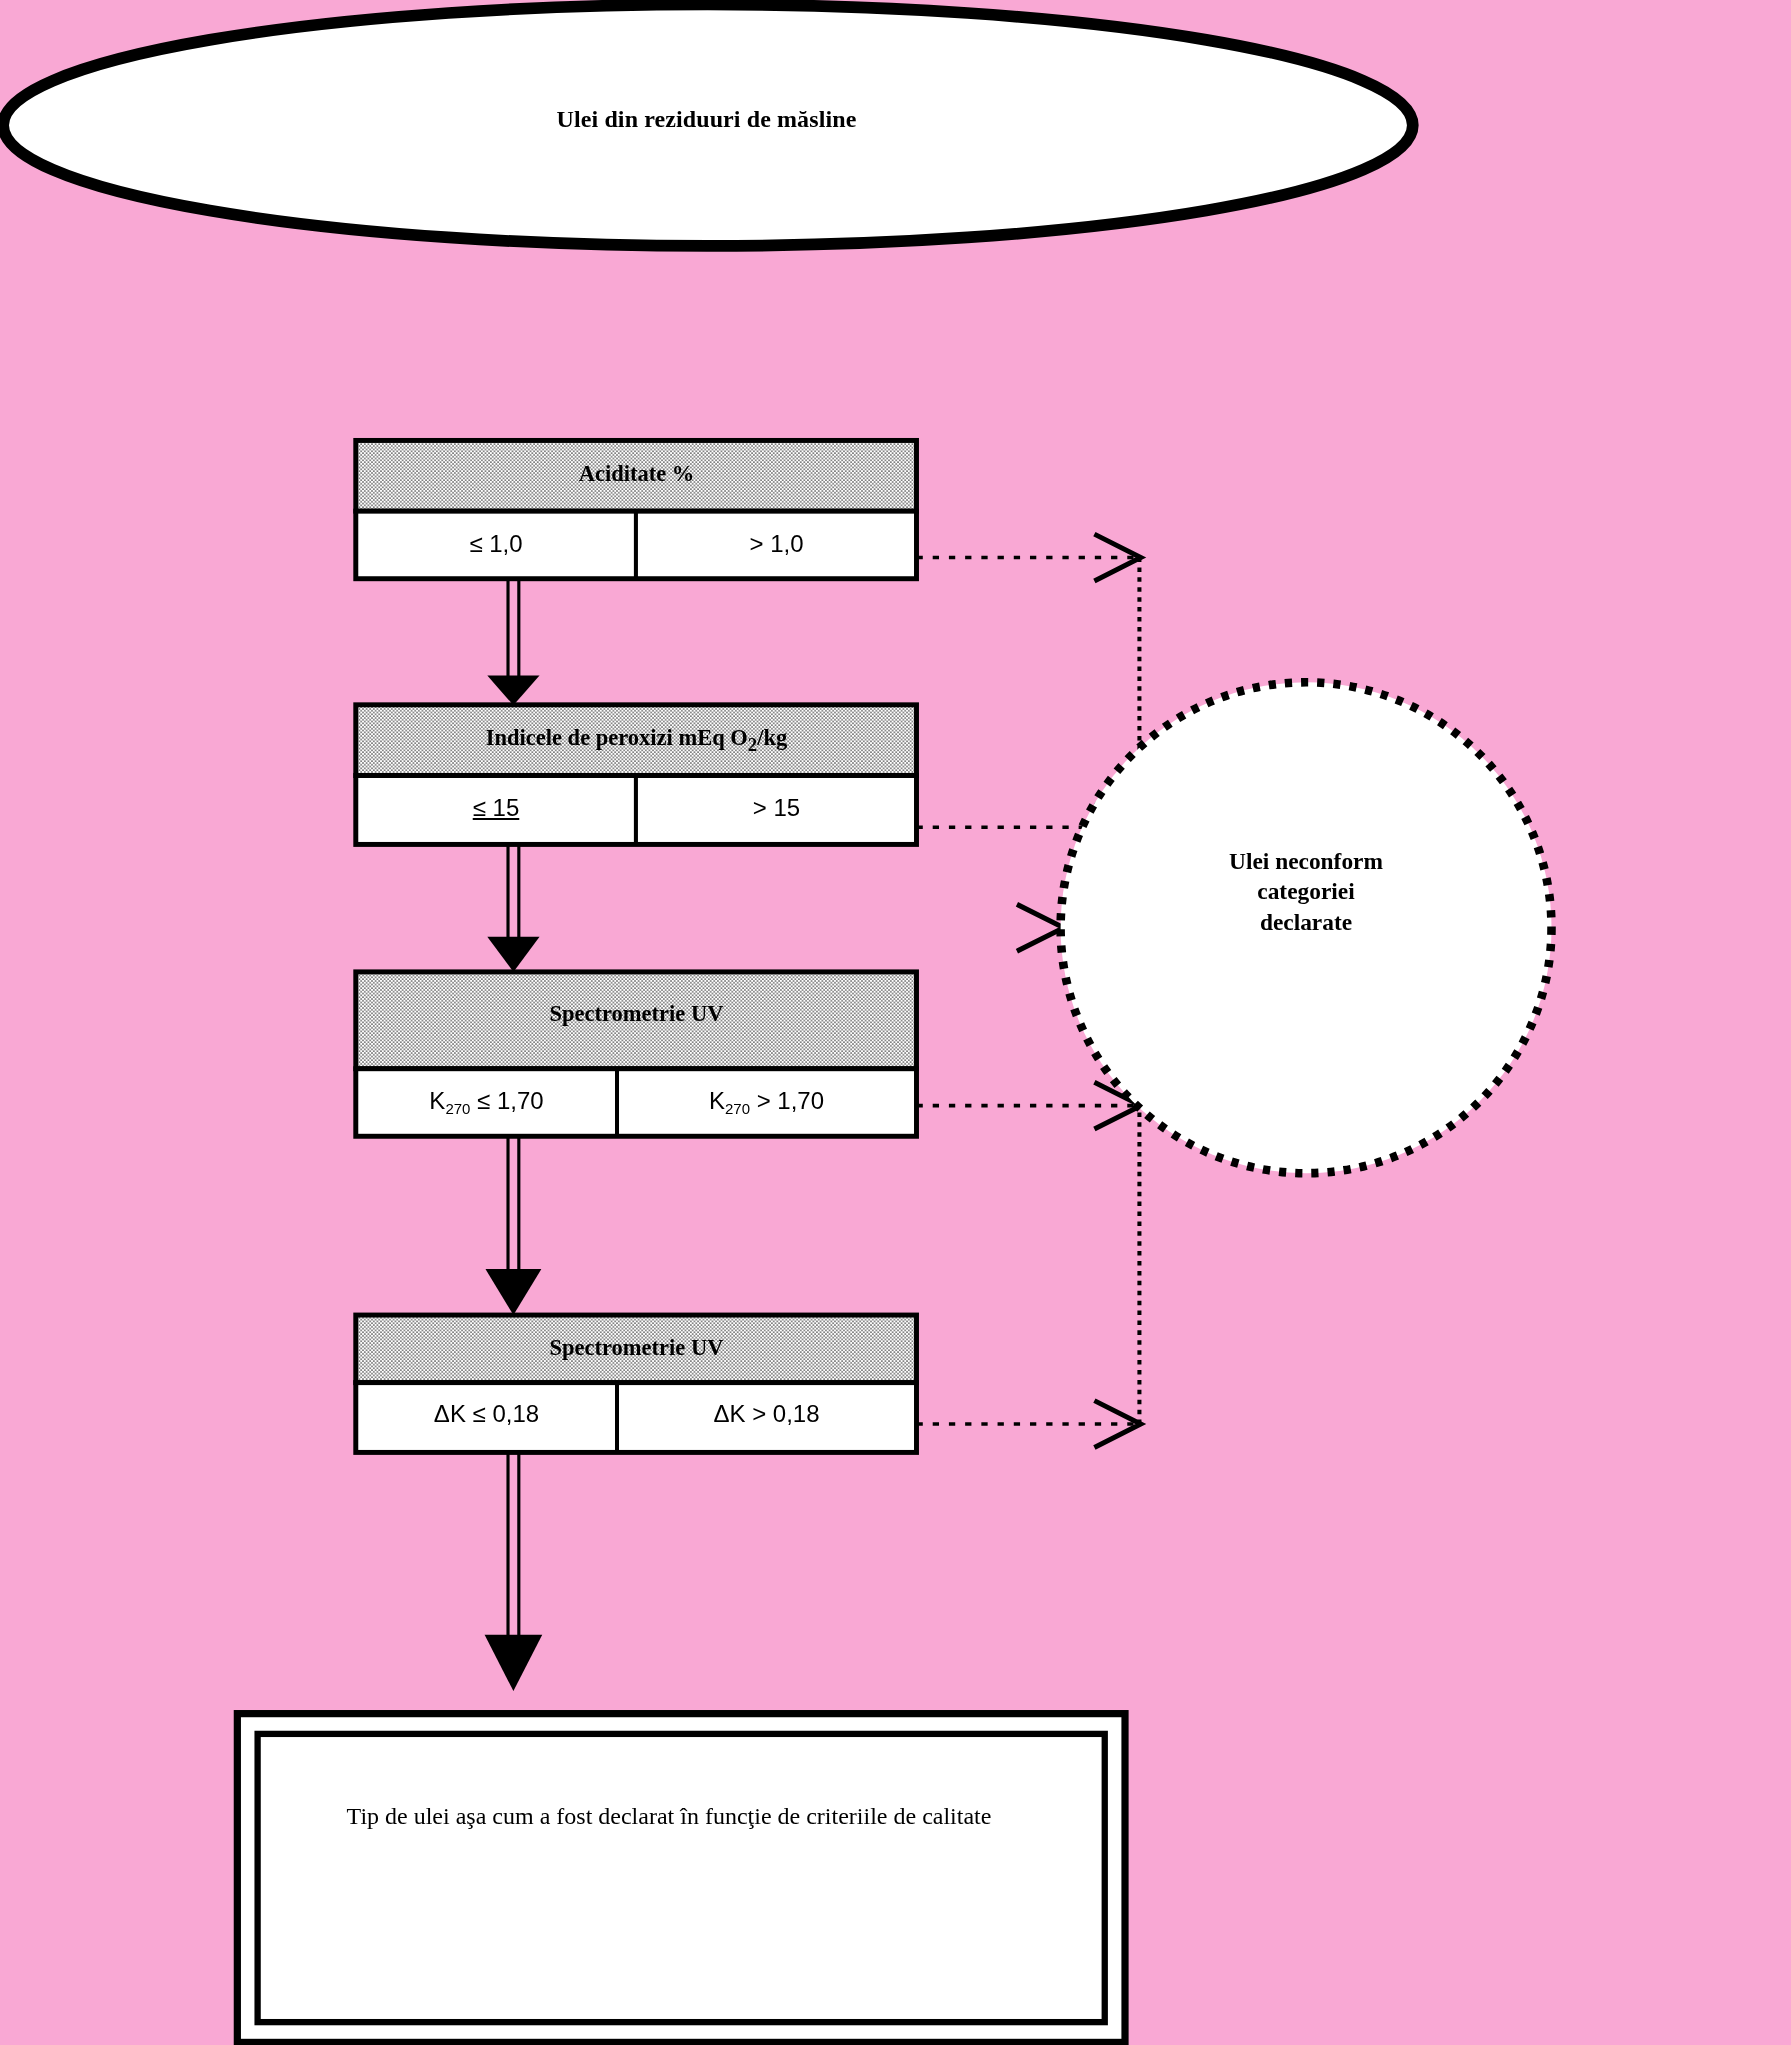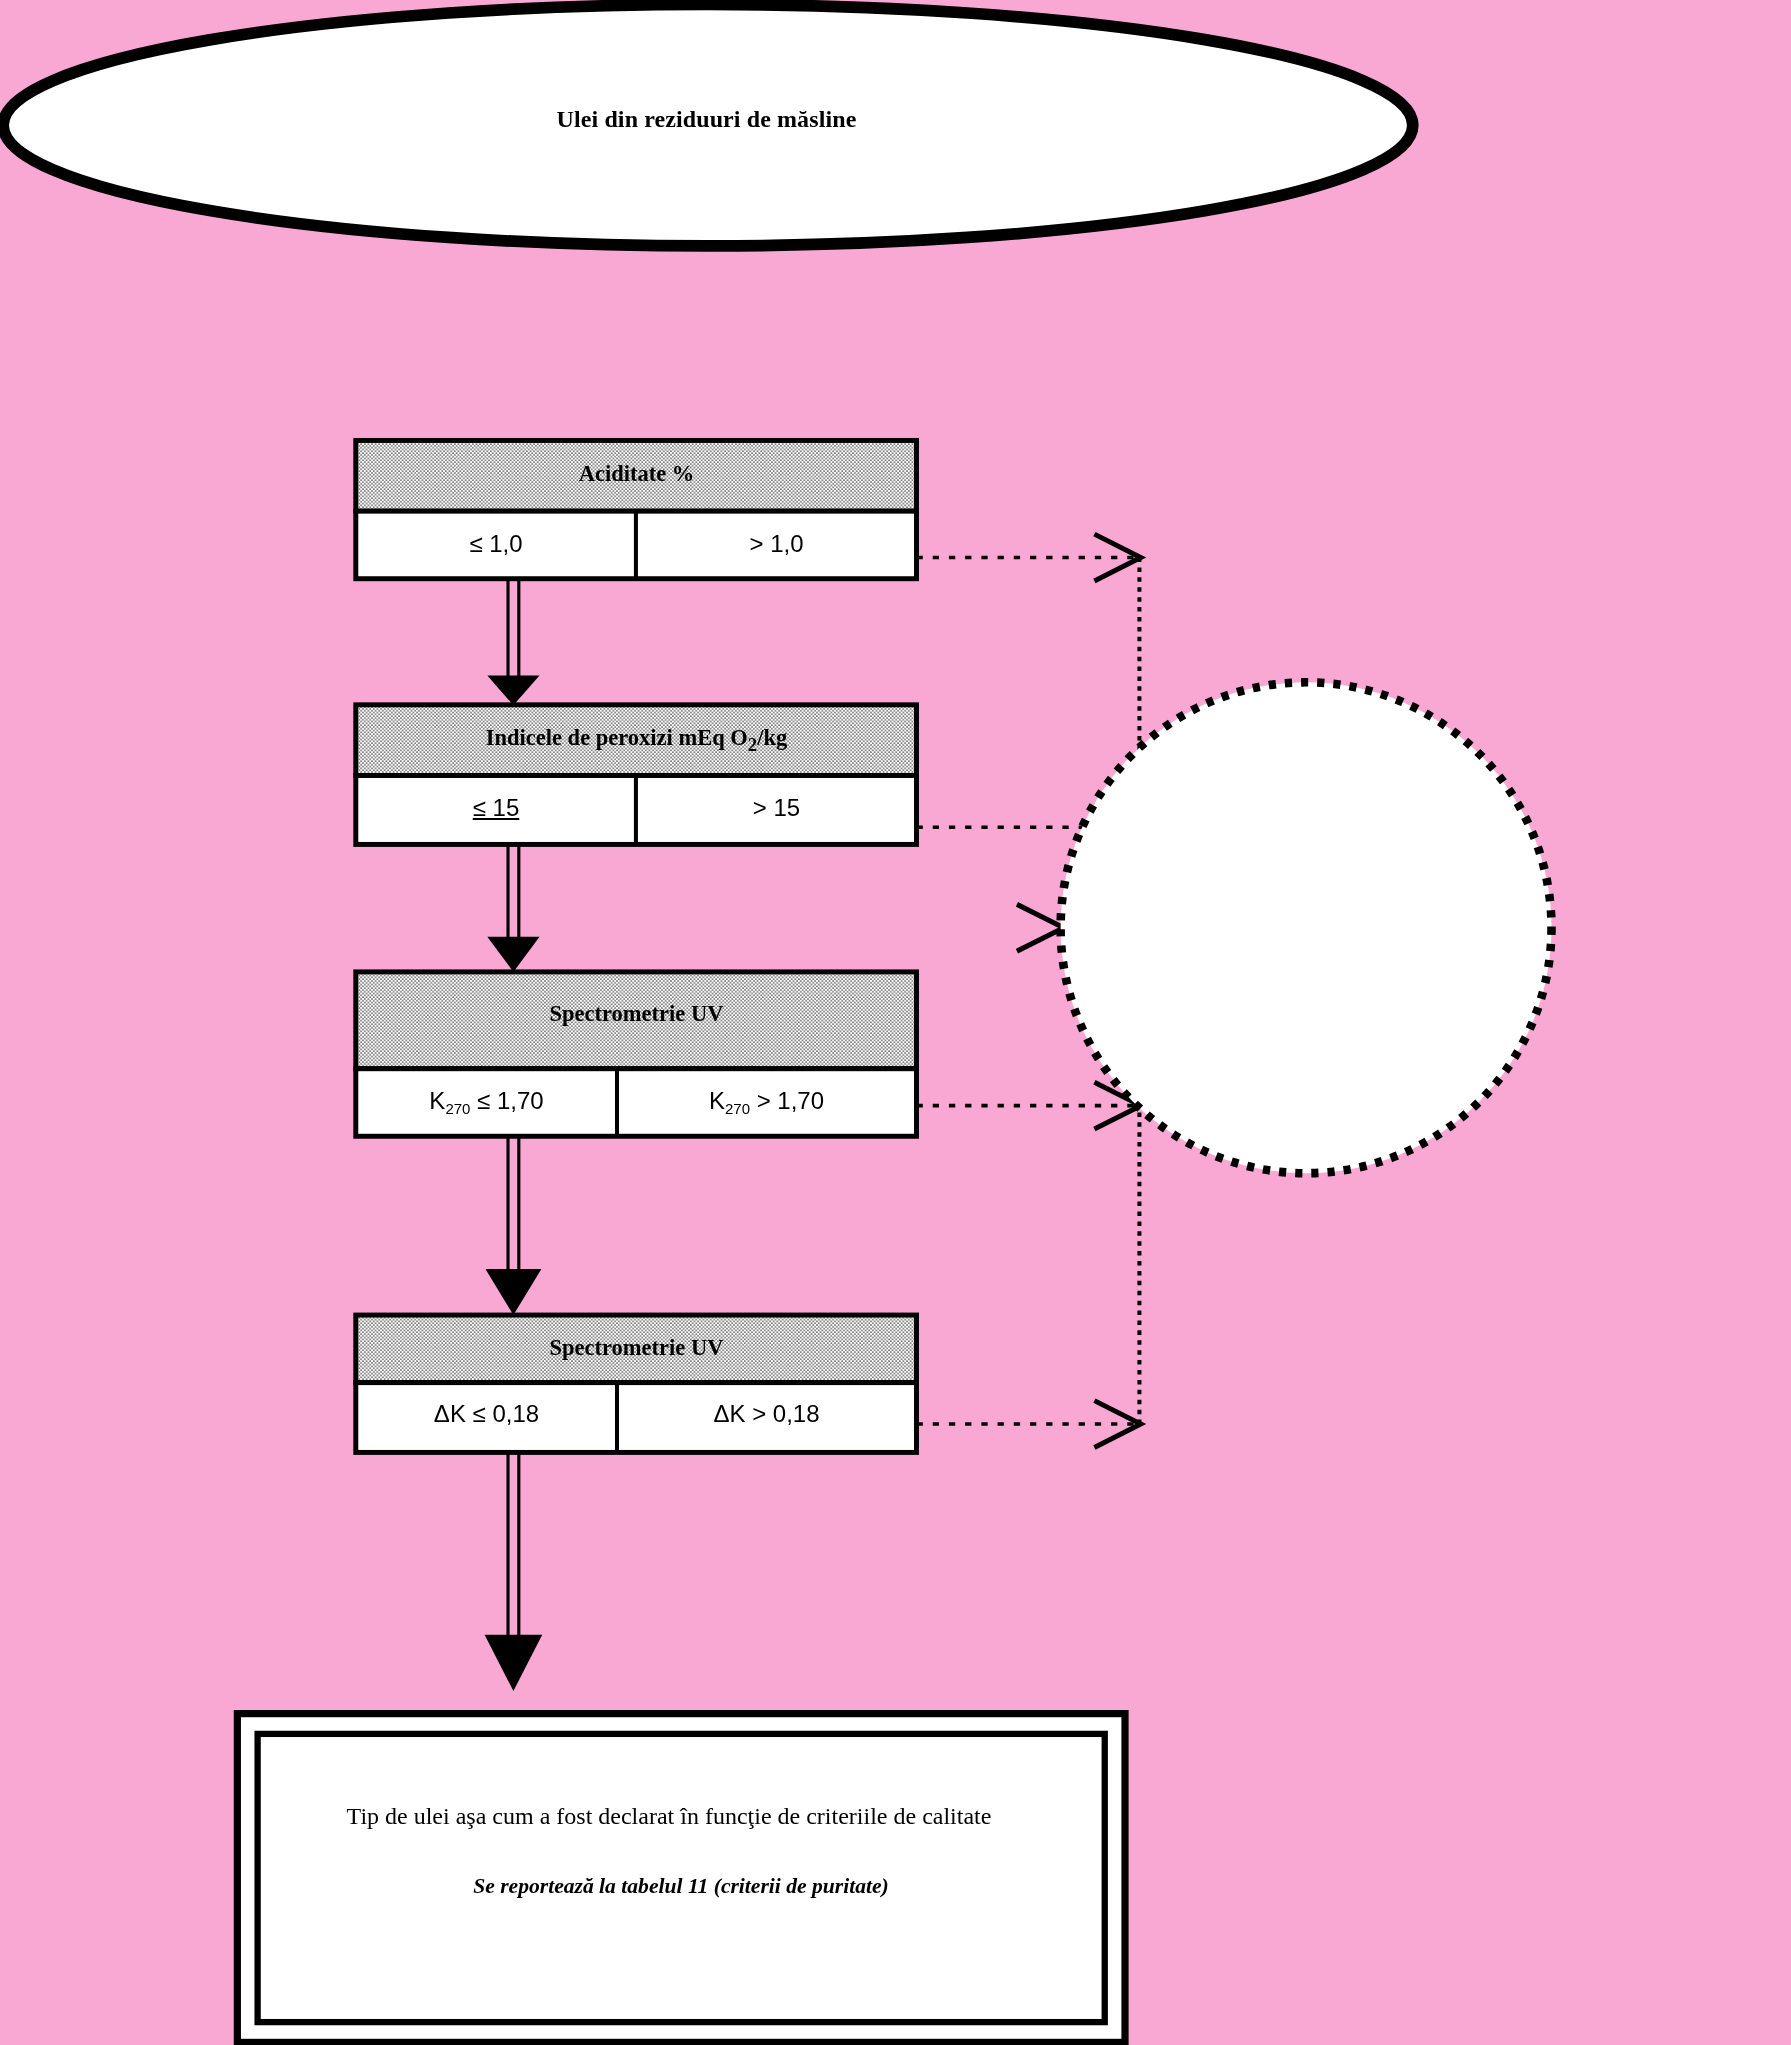--- a/index.html
+++ b/index.html
@@ -145,18 +145,22 @@
   <div class="tx cell-text" style="left:636px;top:793px;width:281px;">&gt; 15</div>
 
   <div class="tx box-header" style="left:356px;top:1000px;width:561px;">Spectrometrie UV</div>
   <div class="tx cell-text" style="left:356px;top:1086px;width:261px;"><span>K</span><sub>270</sub><span> ≤ 1,70</span></div>
   <div class="tx cell-text" style="left:617px;top:1086px;width:299px;"><span>K</span><sub>270</sub><span> &gt; 1,70</span></div>
 
   <div class="tx box-header" style="left:356px;top:1334px;width:561px;">Spectrometrie UV</div>
   <div class="tx cell-text" style="left:356px;top:1399px;width:261px;">ΔK ≤ 0,18</div>
   <div class="tx cell-text" style="left:617px;top:1399px;width:299px;">ΔK &gt; 0,18</div>
 
+  <div class="tx circle-text">
+    <span>Ulei neconform</span>
+    <span>categoriei</span>
+    <span>declarate</span>
+  </div>
 
   <div class="tx final-main">Tip de ulei aşa cum a fost declarat în funcţie de criteriile de calitate</div>
-  <div class="tx final-sub">Se reportează la tabelul 11 (criterii de puritate)</div>
 
 </div>
 
 
 </body></html>

